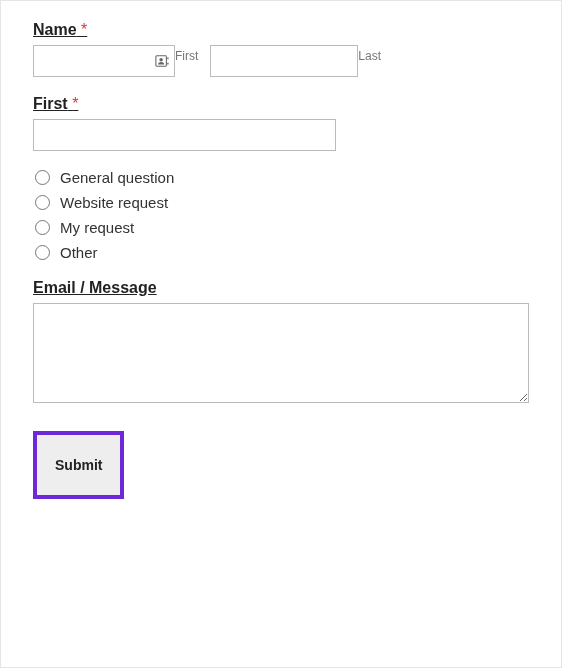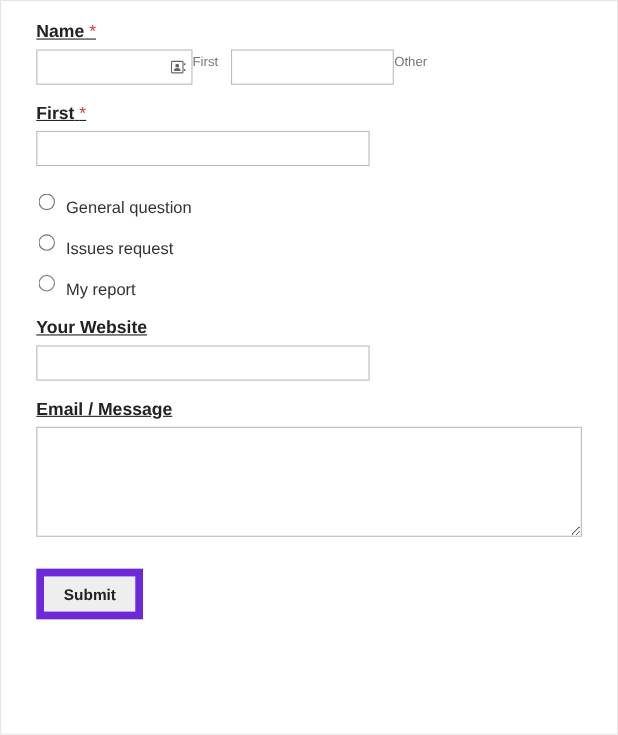--- a/index.html
+++ b/index.html
@@ -76,36 +76,35 @@
       width: 15px;
       height: 15px;
       margin-right: 10px;
       margin-left: 2px;
       cursor: pointer;
     }
     .radio-item label {
       font-size: 15px;
       color: #333;
       cursor: pointer;
-      margin-top: 12px;
     }
     textarea {
       width: 100%;
       height: 100px;
       border: 1px solid #bbb;
       padding: 7px 8px;
       font-size: 14px;
       font-family: inherit;
       resize: both;
       background: #fff;
     }
     .submit-btn {
       background: #eee;
-      border: 7px solid #6d28d9;
-      padding: 8px 18px;
+      border: 4px solid #6d28d9;
+      padding: 22px 18px;
       font-size: 14px;
       font-weight: 700;
       color: #222;
       cursor: pointer;
       margin-top: 6px;
     }
     .contact-icon {
       position: absolute;
       right: 6px;
       top: 50%;
@@ -138,54 +137,54 @@
             <rect x="14" y="4" width="1.5" height="2" fill="#666"></rect>
             <rect x="14" y="10" width="1.5" height="2" fill="#666"></rect>
             <circle cx="7" cy="6.5" r="2" fill="#666"></circle>
             <path d="M3.5 12 Q3.5 9 7 9 Q10.5 9 10.5 12 Z" fill="#666"></path>
           </svg>
         </div>
         <span class="sublabel">First</span>
       </div>
       <div class="name-col">
         <input type="text" class="input-last" value="" style="">
-        <span class="sublabel">Other</span>
+        <span class="sublabel">Last</span>
       </div>
     </div>
   </div>
 
   <div class="field-group">
     <label class="field-label">
       <span>First</span>
       <span class="required-mark">*</span>
     </label>
     <input type="email" class="input-full" value="" style="">
   </div>
 
   <div class="field-group">
     <div class="radio-group">
       <div class="radio-item">
         <input type="radio" name="help" id="r0" style="">
         <label for="r0">General question</label>
       </div>
       <div class="radio-item">
         <input type="radio" name="help" id="r1" style="">
-        <label for="r1">Issues request</label>
+        <label for="r1">Website request</label>
       </div>
       <div class="radio-item">
         <input type="radio" name="help" id="r3" style="">
-        <label for="r3">My report</label>
+        <label for="r3">My request</label>
+      </div>
+      <div class="radio-item">
+        <input type="radio" name="help" id="r4" style="">
+        <label for="r4">Other</label>
       </div>
     </div>
   </div>
 
-  <div class="field-group">
-    <label class="field-label">Your Website</label>
-    <input type="url" class="input-full" value="" style="">
-  </div>
 
   <div class="field-group">
     <label class="field-label">Email / Message</label>
     <textarea style=""></textarea>
   </div>
 
   <button class="submit-btn">Submit</button>
 
 </div>
 

